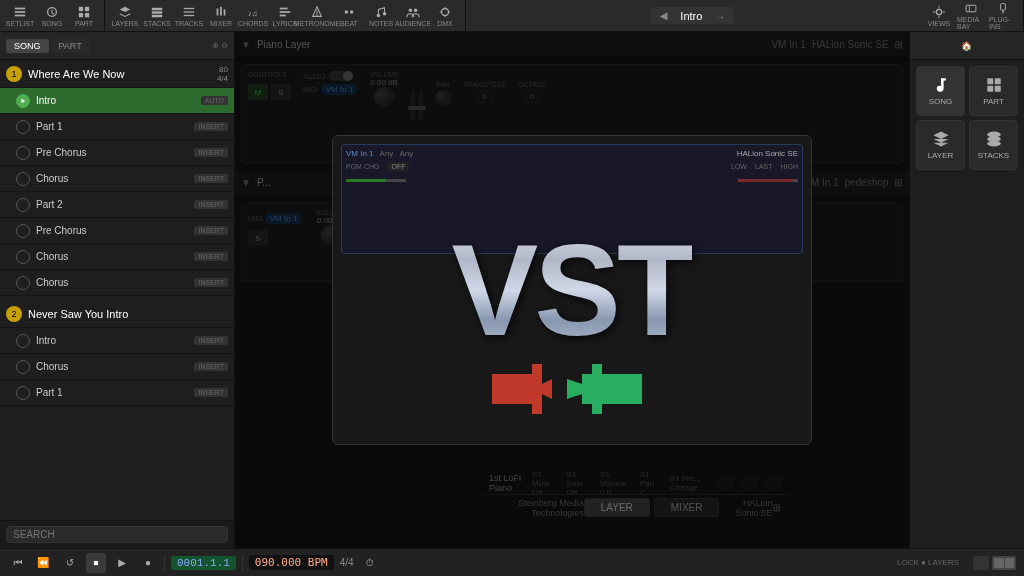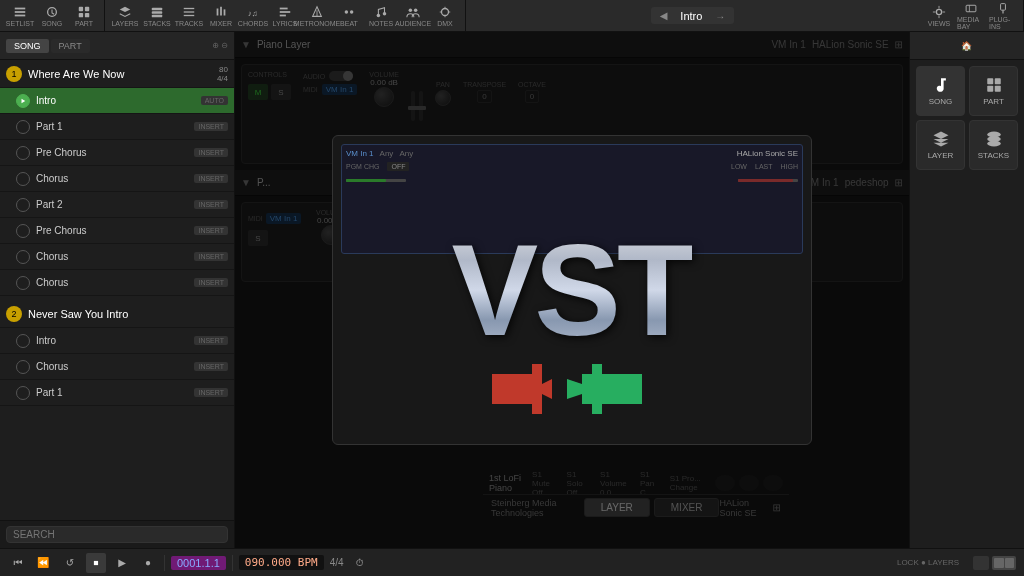--- a/index.html
+++ b/index.html
@@ -382,22 +382,22 @@
       font-size: 10px;
       border-radius: 2px;
     }
     .transport-btn.active {
       background: #3a3a3a;
       color: #fff;
     }
     .transport-pos {
       font-size: 11px;
       color: #8af;
-      font-family: Liberation Sans, sans-serif;
-      background: #701a75;
+      font-family: Liberation Mono, monospace;
+      background: #14532d;
       padding: 1px 6px;
       border-radius: 2px;
     }
     .transport-bpm {
       font-size: 11px;
       color: #fa8;
       font-family: monospace;
       background: #111;
       padding: 1px 6px;
       border-radius: 2px;
@@ -456,20 +456,21 @@
       display: flex;
       align-items: center;
       padding: 0 8px;
       justify-content: space-between;
       z-index: 5;
       border-top: 1px solid #333;
     }
     .steinberg-label {
       font-size: 9px;
       color: #888;
+      text-align: right;
     }
 
     
     .sidebar-items {
       overflow-y: auto;
       flex: 1;
     }
     .sidebar-items::-webkit-scrollbar { width: 4px; }
     .sidebar-items::-webkit-scrollbar-track { background: #111; }
     .sidebar-items::-webkit-scrollbar-thumb { background: #444; border-radius: 2px; }

